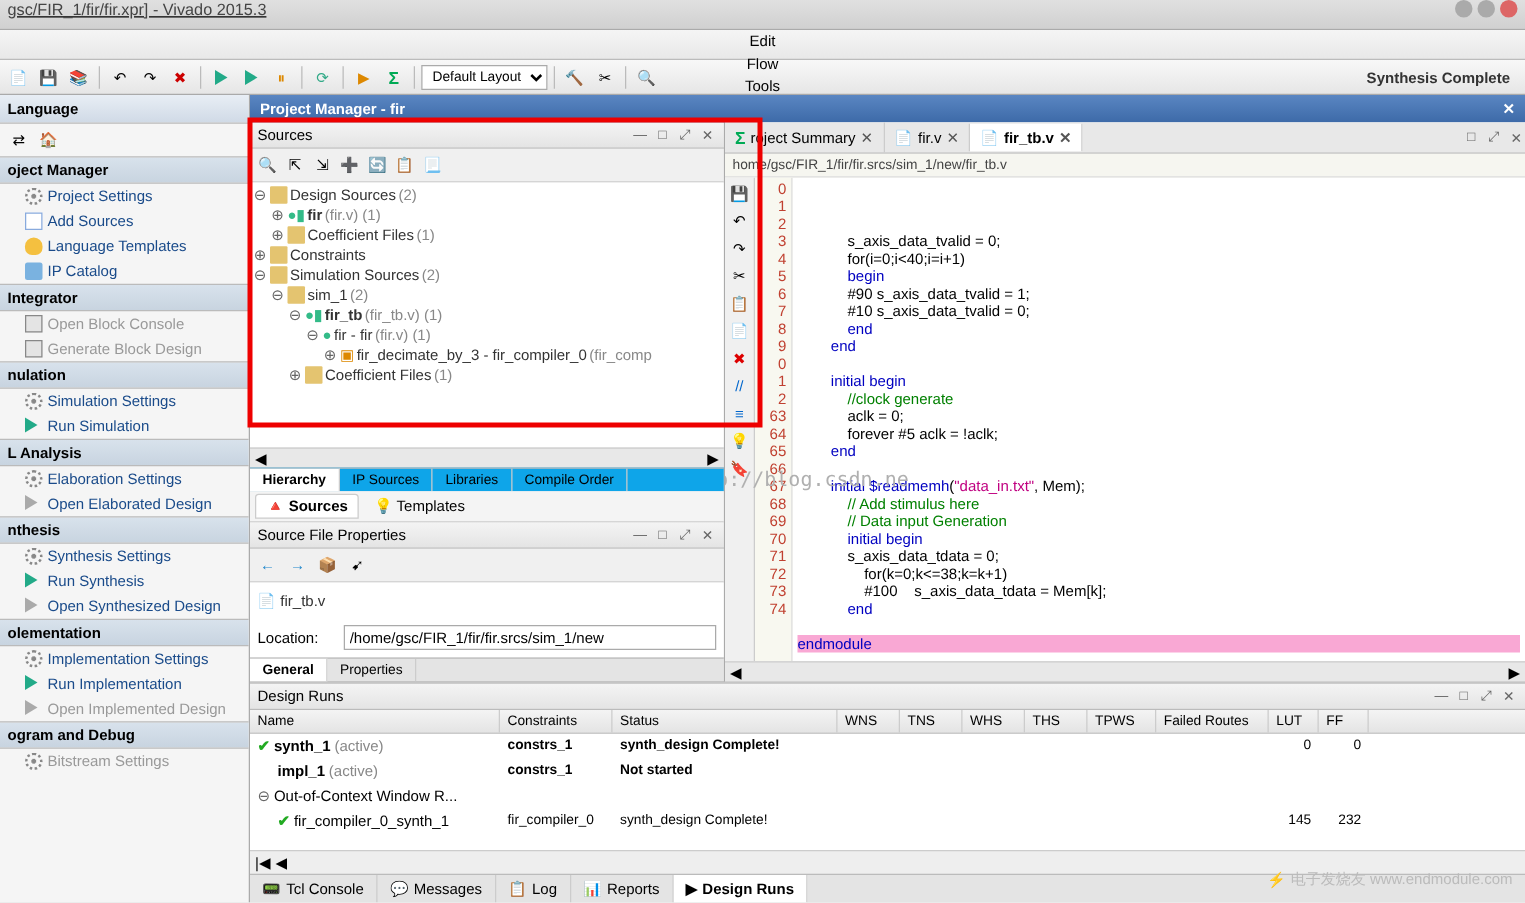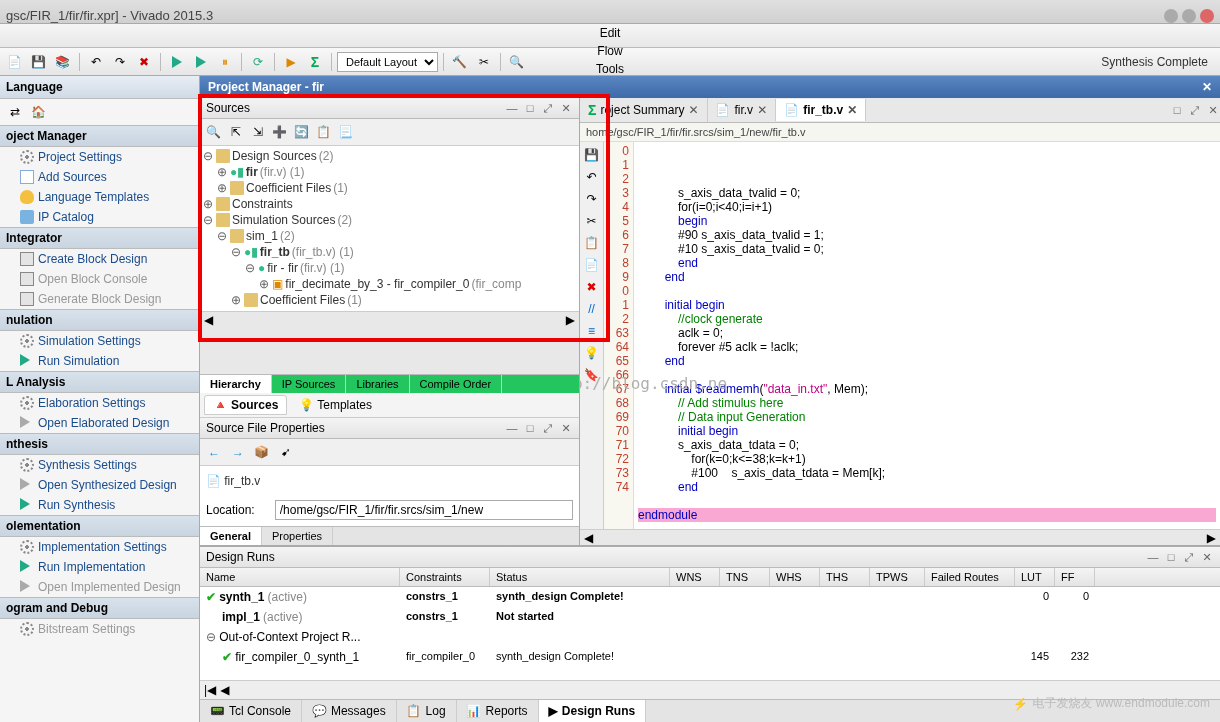--- a/index.html
+++ b/index.html
@@ -1,34 +1,34 @@
 <!DOCTYPE html>
 <html><head>
 <meta charset="utf-8">
 <style>
 * { margin: 0; padding: 0; box-sizing: border-box; font-family: "Segoe UI", Tahoma, sans-serif; font-size: 12px; }
 body { background: #e8e8e8; width: 1220px; height: 722px; overflow: hidden; position: relative; }
 
-.titlebar { height: 24px; background: linear-gradient(#e0e0e0,#d0d0d0); border-bottom: 1px solid #aaa; display: flex; align-items: flex-end; padding: 0 6px; }
+.titlebar { height: 24px; background: linear-gradient(#e0e0e0,#d0d0d0); border-bottom: 1px solid #aaa; display: flex; align-items: flex-start; padding: 0 6px; text-decoration: underline; }
 .titlebar-text { font-size: 13px; color: #444; }
 .titlebar-controls { margin-left: auto; display: flex; gap: 4px; }
 .win-btn { width: 14px; height: 14px; border-radius: 50%; }
 .c-min { background: #aaa; } .c-max { background: #aaa; } .c-close { background: #d66; }
 
 .menubar { height: 24px; background: linear-gradient(#f5f5f5,#e8e8e8); border-bottom: 1px solid #bbb; display: flex; align-items: center; padding: 0 4px; flex-direction: column; }
 .menu-item { padding: 2px 8px; cursor: pointer; }
 .menubar-right { margin-left: auto; display: flex; align-items: center; gap: 6px; }
 .search-box { display: flex; align-items: center; border: 1px solid #aaa; background: #fff; border-radius: 2px; padding: 1px 4px; }
 .search-box input { border: none; outline: none; width: 140px; font-size: 11px; }
 
 .toolbar { height: 28px; background: linear-gradient(#f8f8f8,#e6e6e6); border-bottom: 1px solid #aaa; display: flex; align-items: center; padding: 0 4px; gap: 2px; }
 .tb-btn { width: 22px; height: 22px; display: flex; align-items: center; justify-content: center; cursor: pointer; border-radius: 2px; }
 .tb-sep { width: 1px; height: 18px; background: #bbb; margin: 0 3px; }
 .tb-select { border: 1px solid #aaa; background: #fff; font-size: 11px; height: 20px; padding: 0 4px; }
-.tb-status { margin-left: auto; font-weight: normal; color: #333; padding: 0 8px; }
+.tb-status { margin-left: auto; font-weight: bold; color: #333; padding: 0 8px; }
 
 .main-area { display: flex; height: 646px; }
 .nav-panel { width: 200px; background: #f5f5f5; border-right: 1px solid #aaa; overflow-y: auto; }
 .nav-header { background: linear-gradient(#e8eef5,#d0dae6); padding: 4px 6px; font-weight: bold; border-bottom: 1px solid #bbb; }
 .nav-toolbar { padding: 2px 4px; display: flex; gap: 2px; }
 .nav-section { background: linear-gradient(#d8e2ec,#c8d4e0); padding: 3px 6px; font-weight: bold; border-top: 1px solid #bbb; border-bottom: 1px solid #bbb; }
 .nav-link { padding: 3px 6px 3px 20px; display: flex; align-items: center; gap: 4px; cursor: pointer; color: #1a4b8a; }
 .nav-link .ico { width: 14px; height: 14px; flex-shrink: 0; }
 
 .center-col { flex: 1; display: flex; flex-direction: column; }
@@ -51,21 +51,21 @@
 .tree-row { display: flex; align-items: center; gap: 2px; padding: 1px 0; cursor: pointer; white-space: nowrap; }
 .tree-tog { width: 12px; text-align: center; color: #666; }
 .tree-ico { width: 14px; height: 14px; flex-shrink: 0; }
 .tree-label { color: #333; }
 .tree-label.bold { font-weight: bold; }
 .tree-dim { color: #888; }
 .ind1 { padding-left: 14px; } .ind2 { padding-left: 28px; } .ind3 { padding-left: 42px; } .ind4 { padding-left: 56px; }
 
 .src-scroll { height: 16px; background: #e8e8e8; border-top: 1px solid #ccc; display: flex; align-items: center; justify-content: space-between; padding: 0 4px; }
 
-.src-tabs { display: flex; background: #22c55e; border-top: 1px solid #bbb; margin-top: 47px; }
+.src-tabs { display: flex; background: #0ea5e9; border-top: 1px solid #bbb; }
 .src-tab { padding: 3px 10px; cursor: pointer; border-right: 1px solid #ccc; font-size: 11px; }
 .src-tab.active { background: #fff; font-weight: bold; }
 
 .sub-tabs { display: flex; background: #f4f4f4; border-bottom: 1px solid #ccc; padding: 2px 4px; gap: 4px; }
 .sub-tab { padding: 2px 8px; cursor: pointer; font-size: 11px; display: flex; align-items: center; gap: 3px; }
 .sub-tab.active { background: #fff; border: 1px solid #ccc; border-radius: 3px 3px 0 0; font-weight: bold; }
 
 .props-panel { display: flex; flex-direction: column; }
 .props-toolbar { padding: 3px 4px; display: flex; gap: 4px; border-bottom: 1px solid #ccc; background: #f0f0f0; }
 .props-body { background: #fff; padding: 6px; flex: 1; }
@@ -194,24 +194,20 @@
       </div>
     <div class="nav-link">
         <div class="ico ico-bulb"></div>
         <span>Language Templates</span>
       </div>
     <div class="nav-link">
         <div class="ico ico-ip"></div>
         <span>IP Catalog</span>
       </div>
     <div class="nav-section">Integrator</div>
-    <div class="nav-link">
-        <div class="ico ico-block"></div>
-        <span>Create Block Design</span>
-      </div>
     <div class="nav-link" style="color:#999">
         <div class="ico ico-block"></div>
         <span>Open Block Console</span>
       </div>
     <div class="nav-link" style="color:#999">
         <div class="ico ico-block"></div>
         <span>Generate Block Design</span>
       </div>
     <div class="nav-section">nulation</div>
     <div class="nav-link">
@@ -235,29 +231,29 @@
         </div>
         <span>Open Elaborated Design</span>
       </div>
     <div class="nav-section">nthesis</div>
     <div class="nav-link">
         <div class="ico ico-gear"></div>
         <span>Synthesis Settings</span>
       </div>
     <div class="nav-link">
         <div class="ico">
+          <div class="ico-play"></div>
+        </div>
+        <span>Run Synthesis</span>
+      </div>
+    <div class="nav-link">
+        <div class="ico">
           <div class="ico-playd"></div>
         </div>
         <span>Open Synthesized Design</span>
-      </div>
-    <div class="nav-link">
-        <div class="ico">
-          <div class="ico-play"></div>
-        </div>
-        <span>Run Synthesis</span>
       </div>
     <div class="nav-section">olementation</div>
     <div class="nav-link">
         <div class="ico ico-gear"></div>
         <span>Implementation Settings</span>
       </div>
     <div class="nav-link">
         <div class="ico">
           <div class="ico-play"></div>
         </div>
@@ -534,21 +530,21 @@
               <div class="dr-cell" style="width:50px"></div>
               <div class="dr-cell" style="width:50px"></div>
               <div class="dr-cell" style="width:50px"></div>
               <div class="dr-cell" style="width:50px"></div>
               <div class="dr-cell" style="width:55px"></div>
               <div class="dr-cell" style="width:90px"></div>
               <div class="dr-cell" style="width:40px;text-align:right"></div>
               <div class="dr-cell" style="width:40px;text-align:right"></div>
             </div>
             <div class="dr-row">
-              <div class="dr-cell" style="width:200px;padding-left:6px"><span class="tree-tog">⊖</span><span class="ico-folder tree-ico"></span> <span style="">Out-of-Context Project R...</span></div>
+              <div class="dr-cell" style="width:200px;padding-left:6px"><span class="tree-tog">⊖</span><span class="ico-folder tree-ico"></span> <span style="">Out-of-Context Window R...</span></div>
               <div class="dr-cell" style="width:90px;"></div>
               <div class="dr-cell" style="width:180px;"></div>
               <div class="dr-cell" style="width:50px"></div>
               <div class="dr-cell" style="width:50px"></div>
               <div class="dr-cell" style="width:50px"></div>
               <div class="dr-cell" style="width:50px"></div>
               <div class="dr-cell" style="width:55px"></div>
               <div class="dr-cell" style="width:90px"></div>
               <div class="dr-cell" style="width:40px;text-align:right"></div>
               <div class="dr-cell" style="width:40px;text-align:right"></div>

